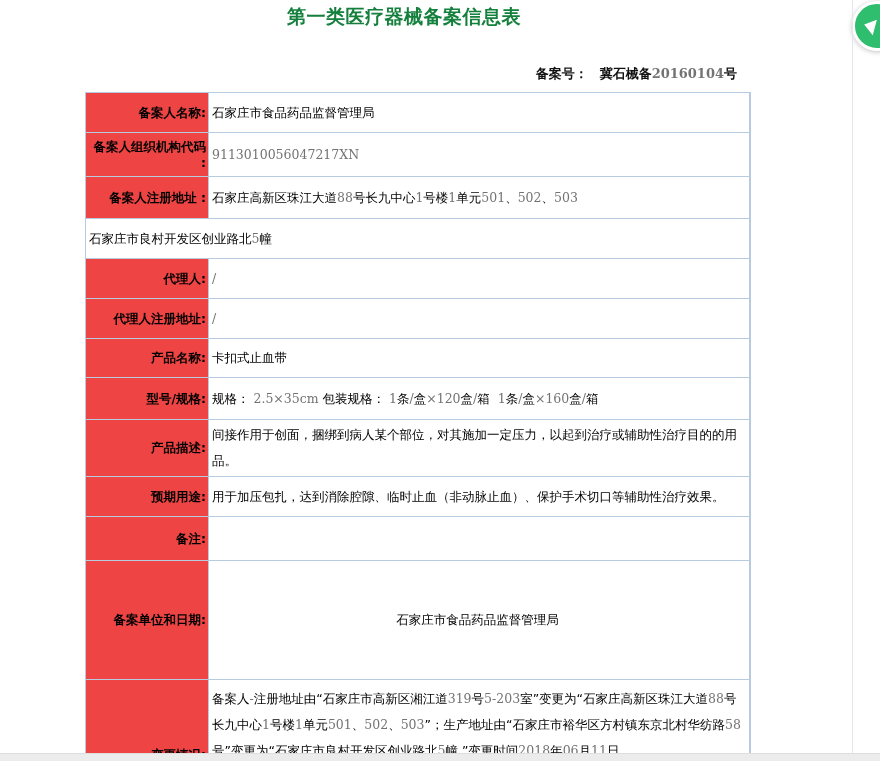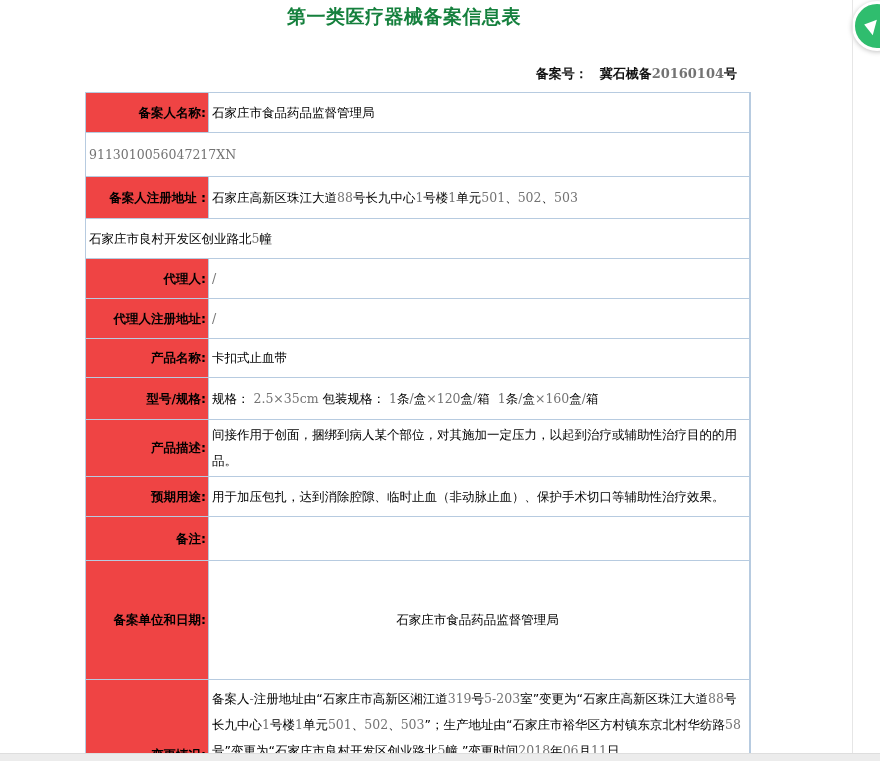--- a/index.html
+++ b/index.html
@@ -72,20 +72,21 @@
   <div class="reg-table">
 
     <div class="trow r1">
       <div class="lbl">备案人名称:</div>
       <div class="val">
           <span class="txt">石家庄市食品药品监督管理局</span>
         </div>
     </div>
 
     <div class="trow r2">
+      <div class="lbl">备案人组织机构代码 :</div>
       <div class="val">
           <span class="txt"><span class="lat">9113010056047217XN</span></span>
         </div>
     </div>
 
     <div class="trow r3">
       <div class="lbl">备案人注册地址 :</div>
       <div class="val">
           <span class="txt">石家庄高新区珠江大道<span class="lat">88</span>号长九中心<span class="lat">1</span>号楼<span class="lat">1</span>单元<span class="lat">501</span>、<span class="lat">502</span>、<span class="lat">503</span></span>
         </div>

